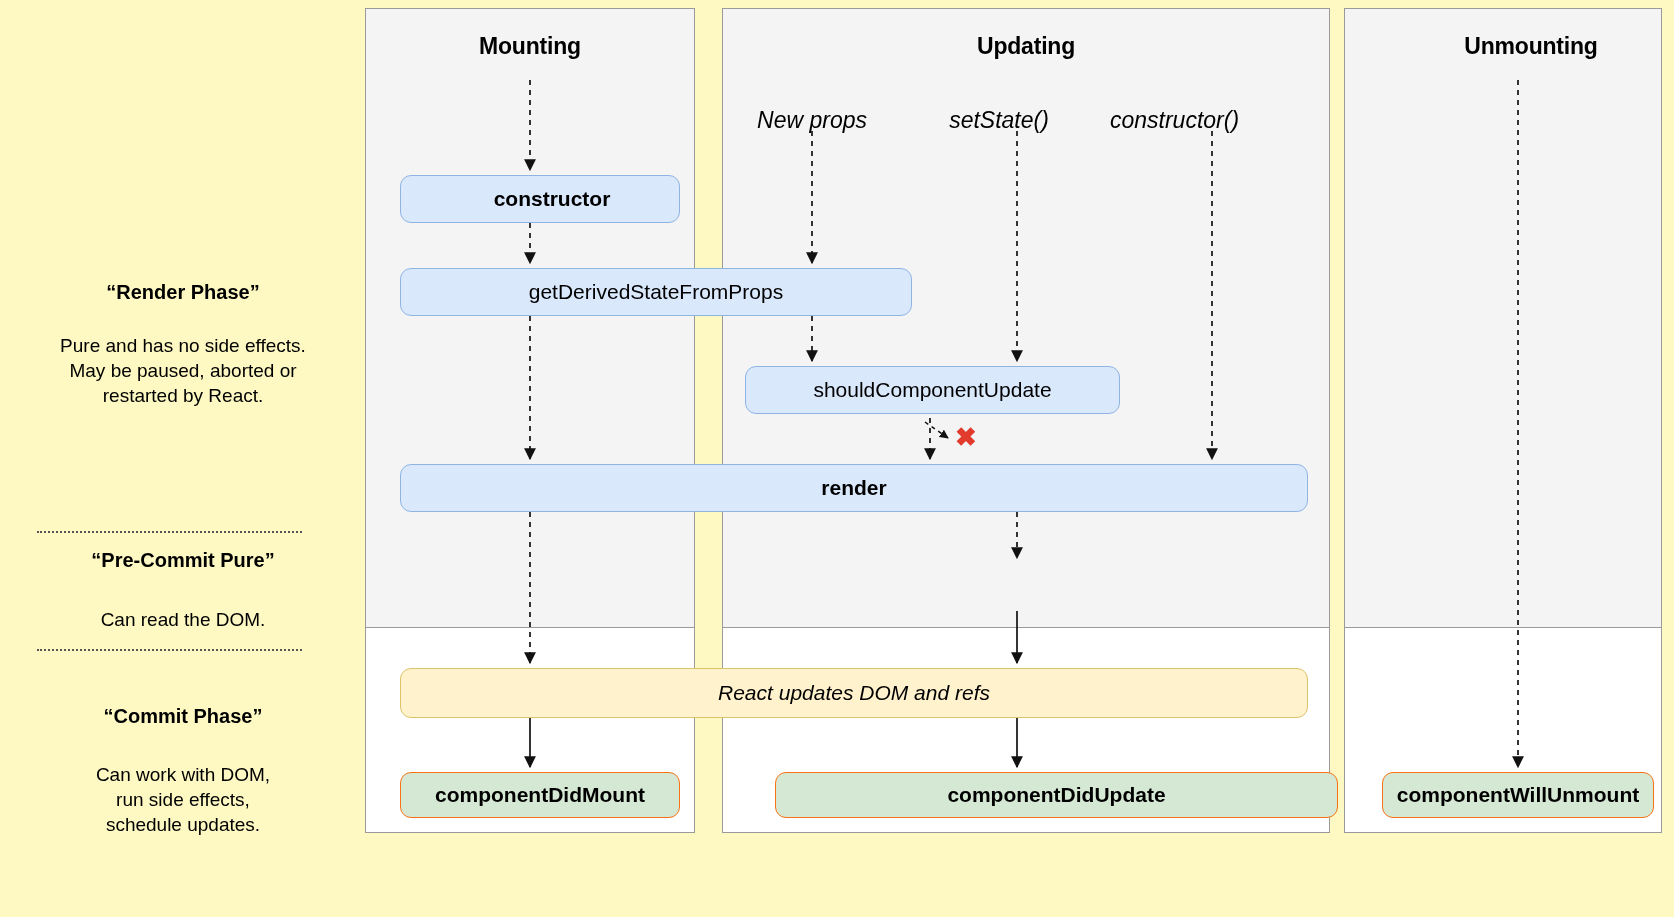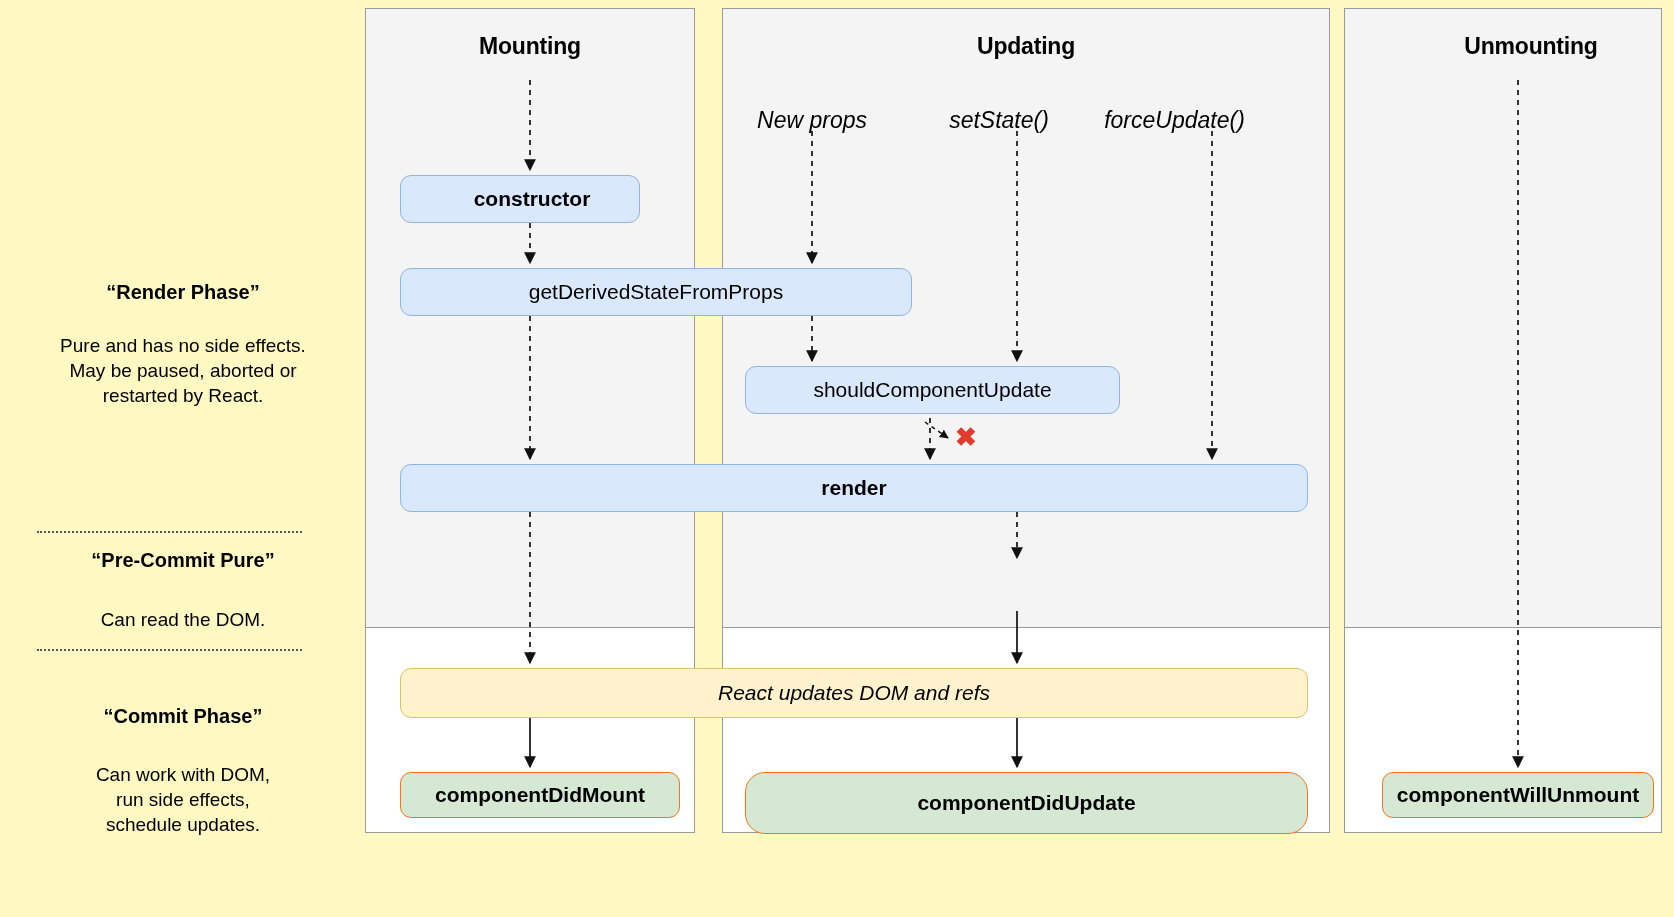--- a/index.html
+++ b/index.html
@@ -121,53 +121,53 @@
 
   <div class="panel-render" style="left:1344px; top:8px; width:318px; height:620px;"></div>
   <div class="panel" style="left:1344px; top:628px; width:318px; height:205px; border-top:none;"></div>
 
   <div class="panel-title" style="left:365px; top:33px; width:330px;">Mounting</div>
   <div class="panel-title" style="left:722px; top:33px; width:608px;">Updating</div>
   <div class="panel-title" style="left:1372px; top:33px; width:318px;">Unmounting</div>
 
   <div class="trigger" style="left:700px; top:107px; width:224px;">New props</div>
   <div class="trigger" style="left:903px; top:107px; width:192px;">setState()</div>
-  <div class="trigger" style="left:1062px; top:107px; width:225px;">forceUpdate()</div>
+  <div class="trigger" style="left:1062px; top:107px; width:225px;">constructor()</div>
 
   <div class="legend-title" style="left:28px; top:281px; width:310px;">“Render Phase”</div>
   <div class="legend-body" style="left:18px; top:327px; width:330px; white-space:pre-line;">Pure and has no side effects.
 May be paused, aborted or
 restarted by React.</div>
 
   <div class="legend-rule" style="left:37px; top:531px; width:265px;"></div>
 
   <div class="legend-title" style="left:28px; top:549px; width:310px;">“Pre-Commit Pure”</div>
   <div class="legend-body" style="left:18px; top:601px; width:330px; white-space:pre-line;">Can read the DOM.</div>
 
   <div class="legend-rule" style="left:37px; top:649px; width:265px;"></div>
 
   <div class="legend-title" style="left:28px; top:705px; width:310px;">“Commit Phase”</div>
   <div class="legend-body" style="left:18px; top:756px; width:330px; white-space:pre-line;">Can work with DOM,
 run side effects,
 schedule updates.</div>
 
-  <div class="node blue bold" style="left:400px; top:175px; width:240px; height:48px;padding-left:24px;">constructor</div>
+  <div class="node blue bold" style="left:400px; top:175px; width:280px; height:48px;padding-left:24px;">constructor</div>
 
   <div class="node blue" style="left:745px; top:366px; width:375px; height:48px;">shouldComponentUpdate</div>
 
   <div class="node blue" style="left:400px; top:268px; width:512px; height:48px;">getDerivedStateFromProps</div>
 
   <div class="node blue bold" style="left:400px; top:464px; width:908px; height:48px;">render</div>
 
 
   <div class="node yellow italic" style="left:400px; top:668px; width:908px; height:50px;">React updates DOM and refs</div>
 
   <div class="node green bold" style="left:400px; top:772px; width:280px; height:46px;">componentDidMount</div>
 
-  <div class="node green bold" style="left:745px; top:772px; width:563px; height:62px;border-radius:20px;">componentDidUpdate</div>
+  <div class="node green bold" style="left:775px; top:772px; width:563px; height:46px;">componentDidUpdate</div>
 
   <div class="node green bold" style="left:1382px; top:772px; width:272px; height:46px;">componentWillUnmount</div>
 
   <svg id="arrows" viewBox="0 0 1674 917" xmlns="http://www.w3.org/2000/svg">
     <defs>
       <marker id="ah" viewBox="0 0 10 10" refX="9" refY="5" markerWidth="7" markerHeight="7" orient="auto-start-reverse">
         <path d="M0,0 L10,5 L0,10 z" fill="#111"></path>
       </marker>
       <marker id="ah-sm" viewBox="0 0 10 10" refX="9" refY="5" markerWidth="6" markerHeight="6" orient="auto-start-reverse">
         <path d="M0,0 L10,5 L0,10 z" fill="#111"></path>

